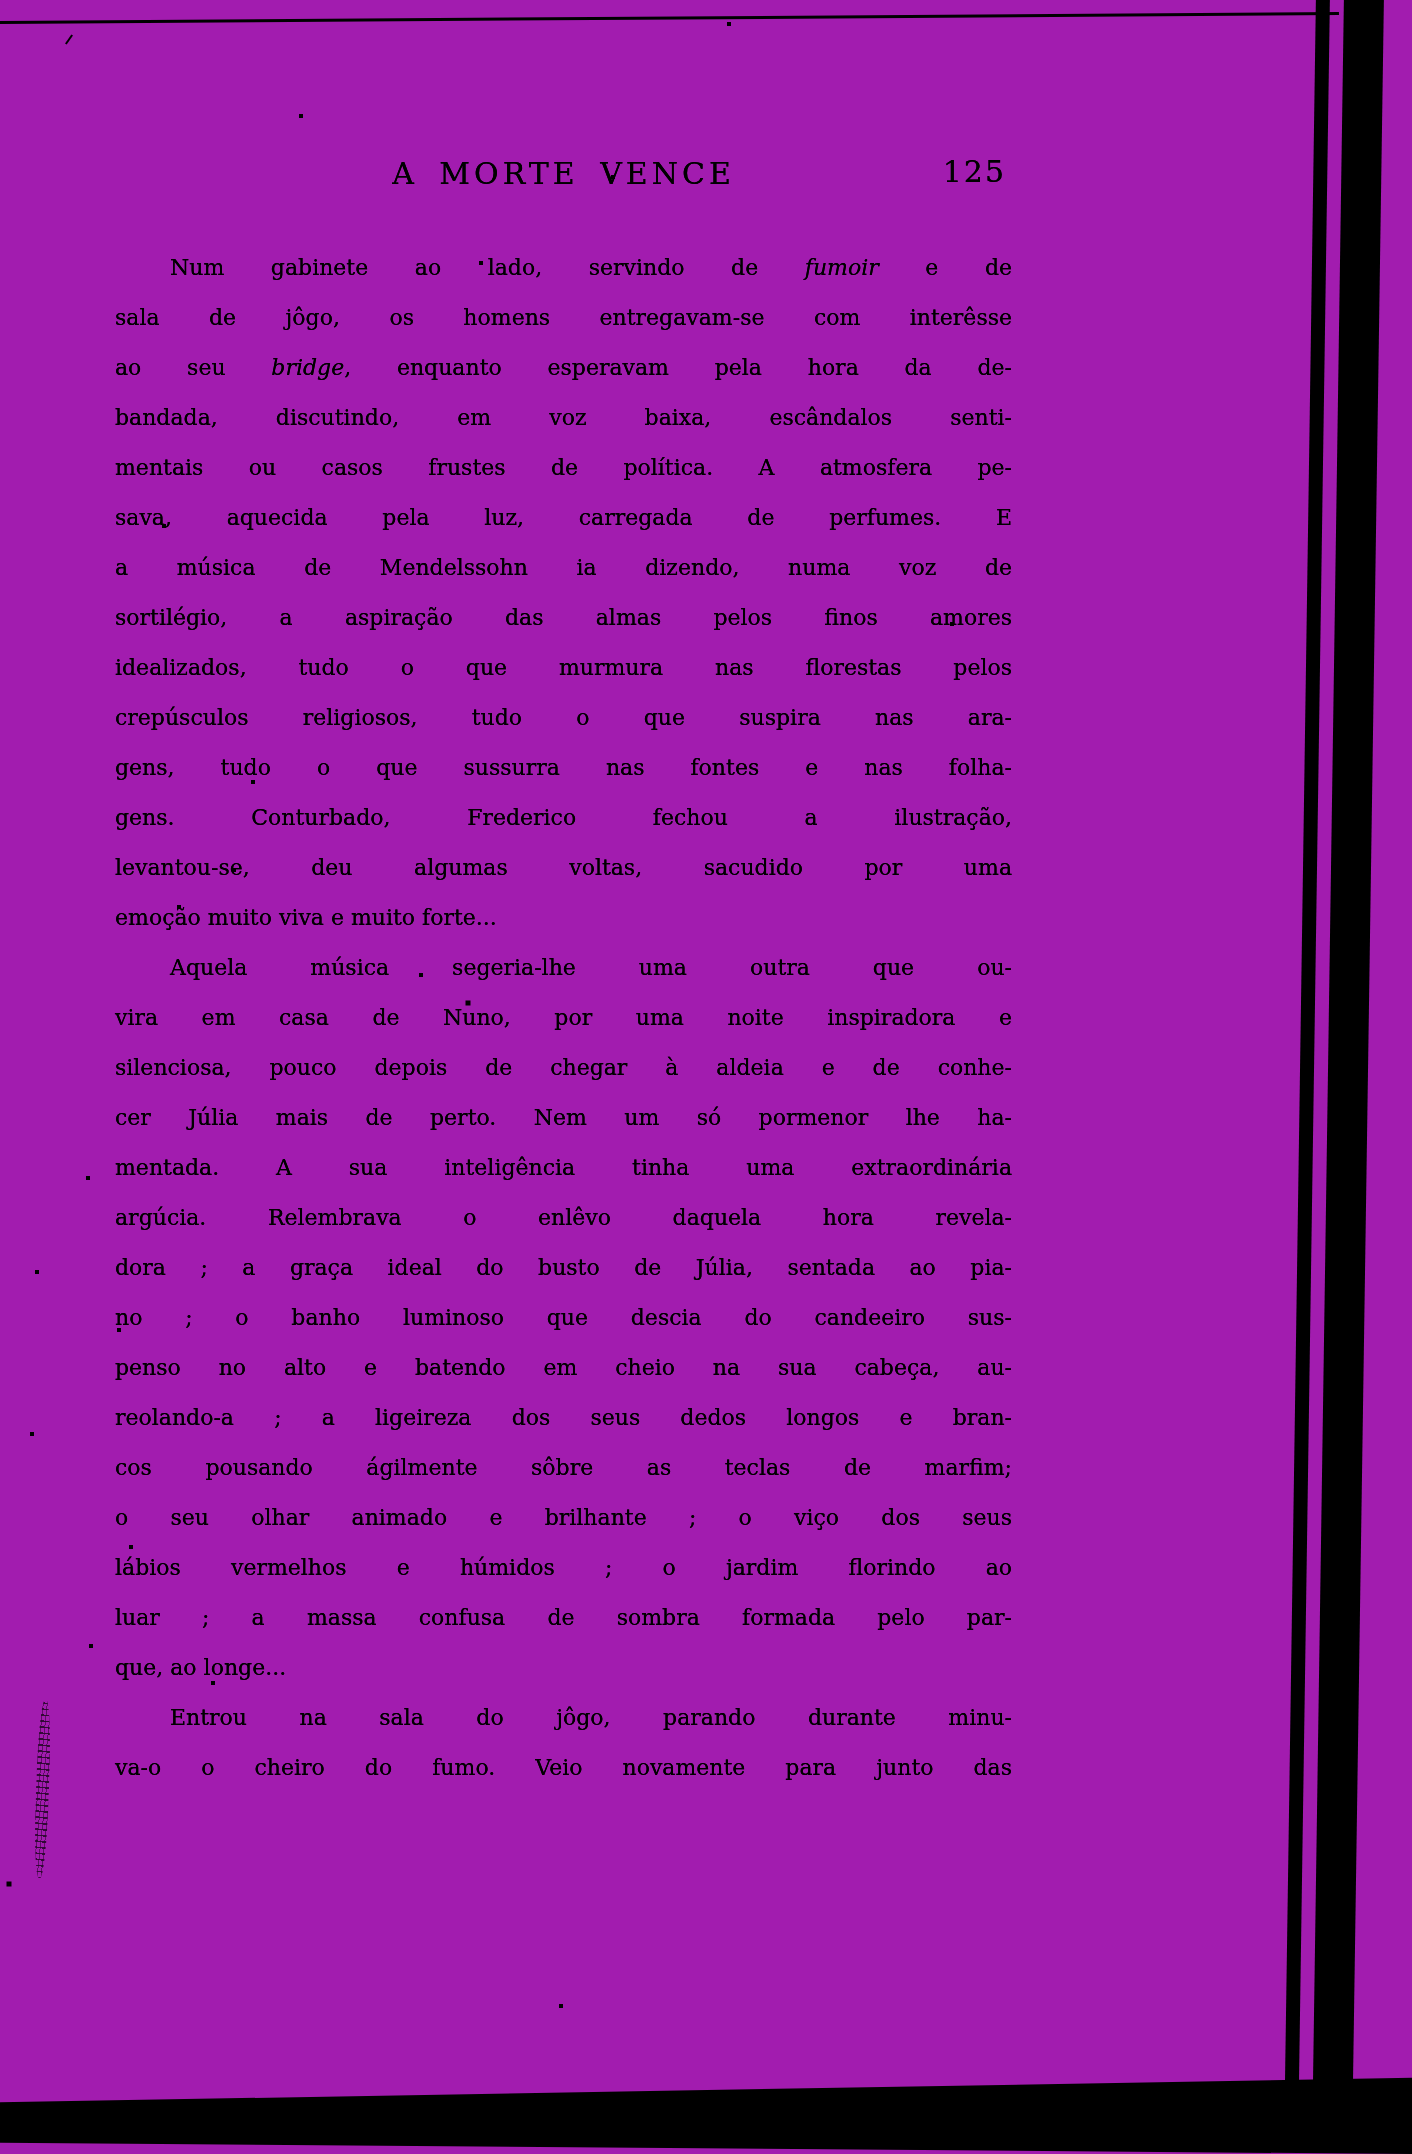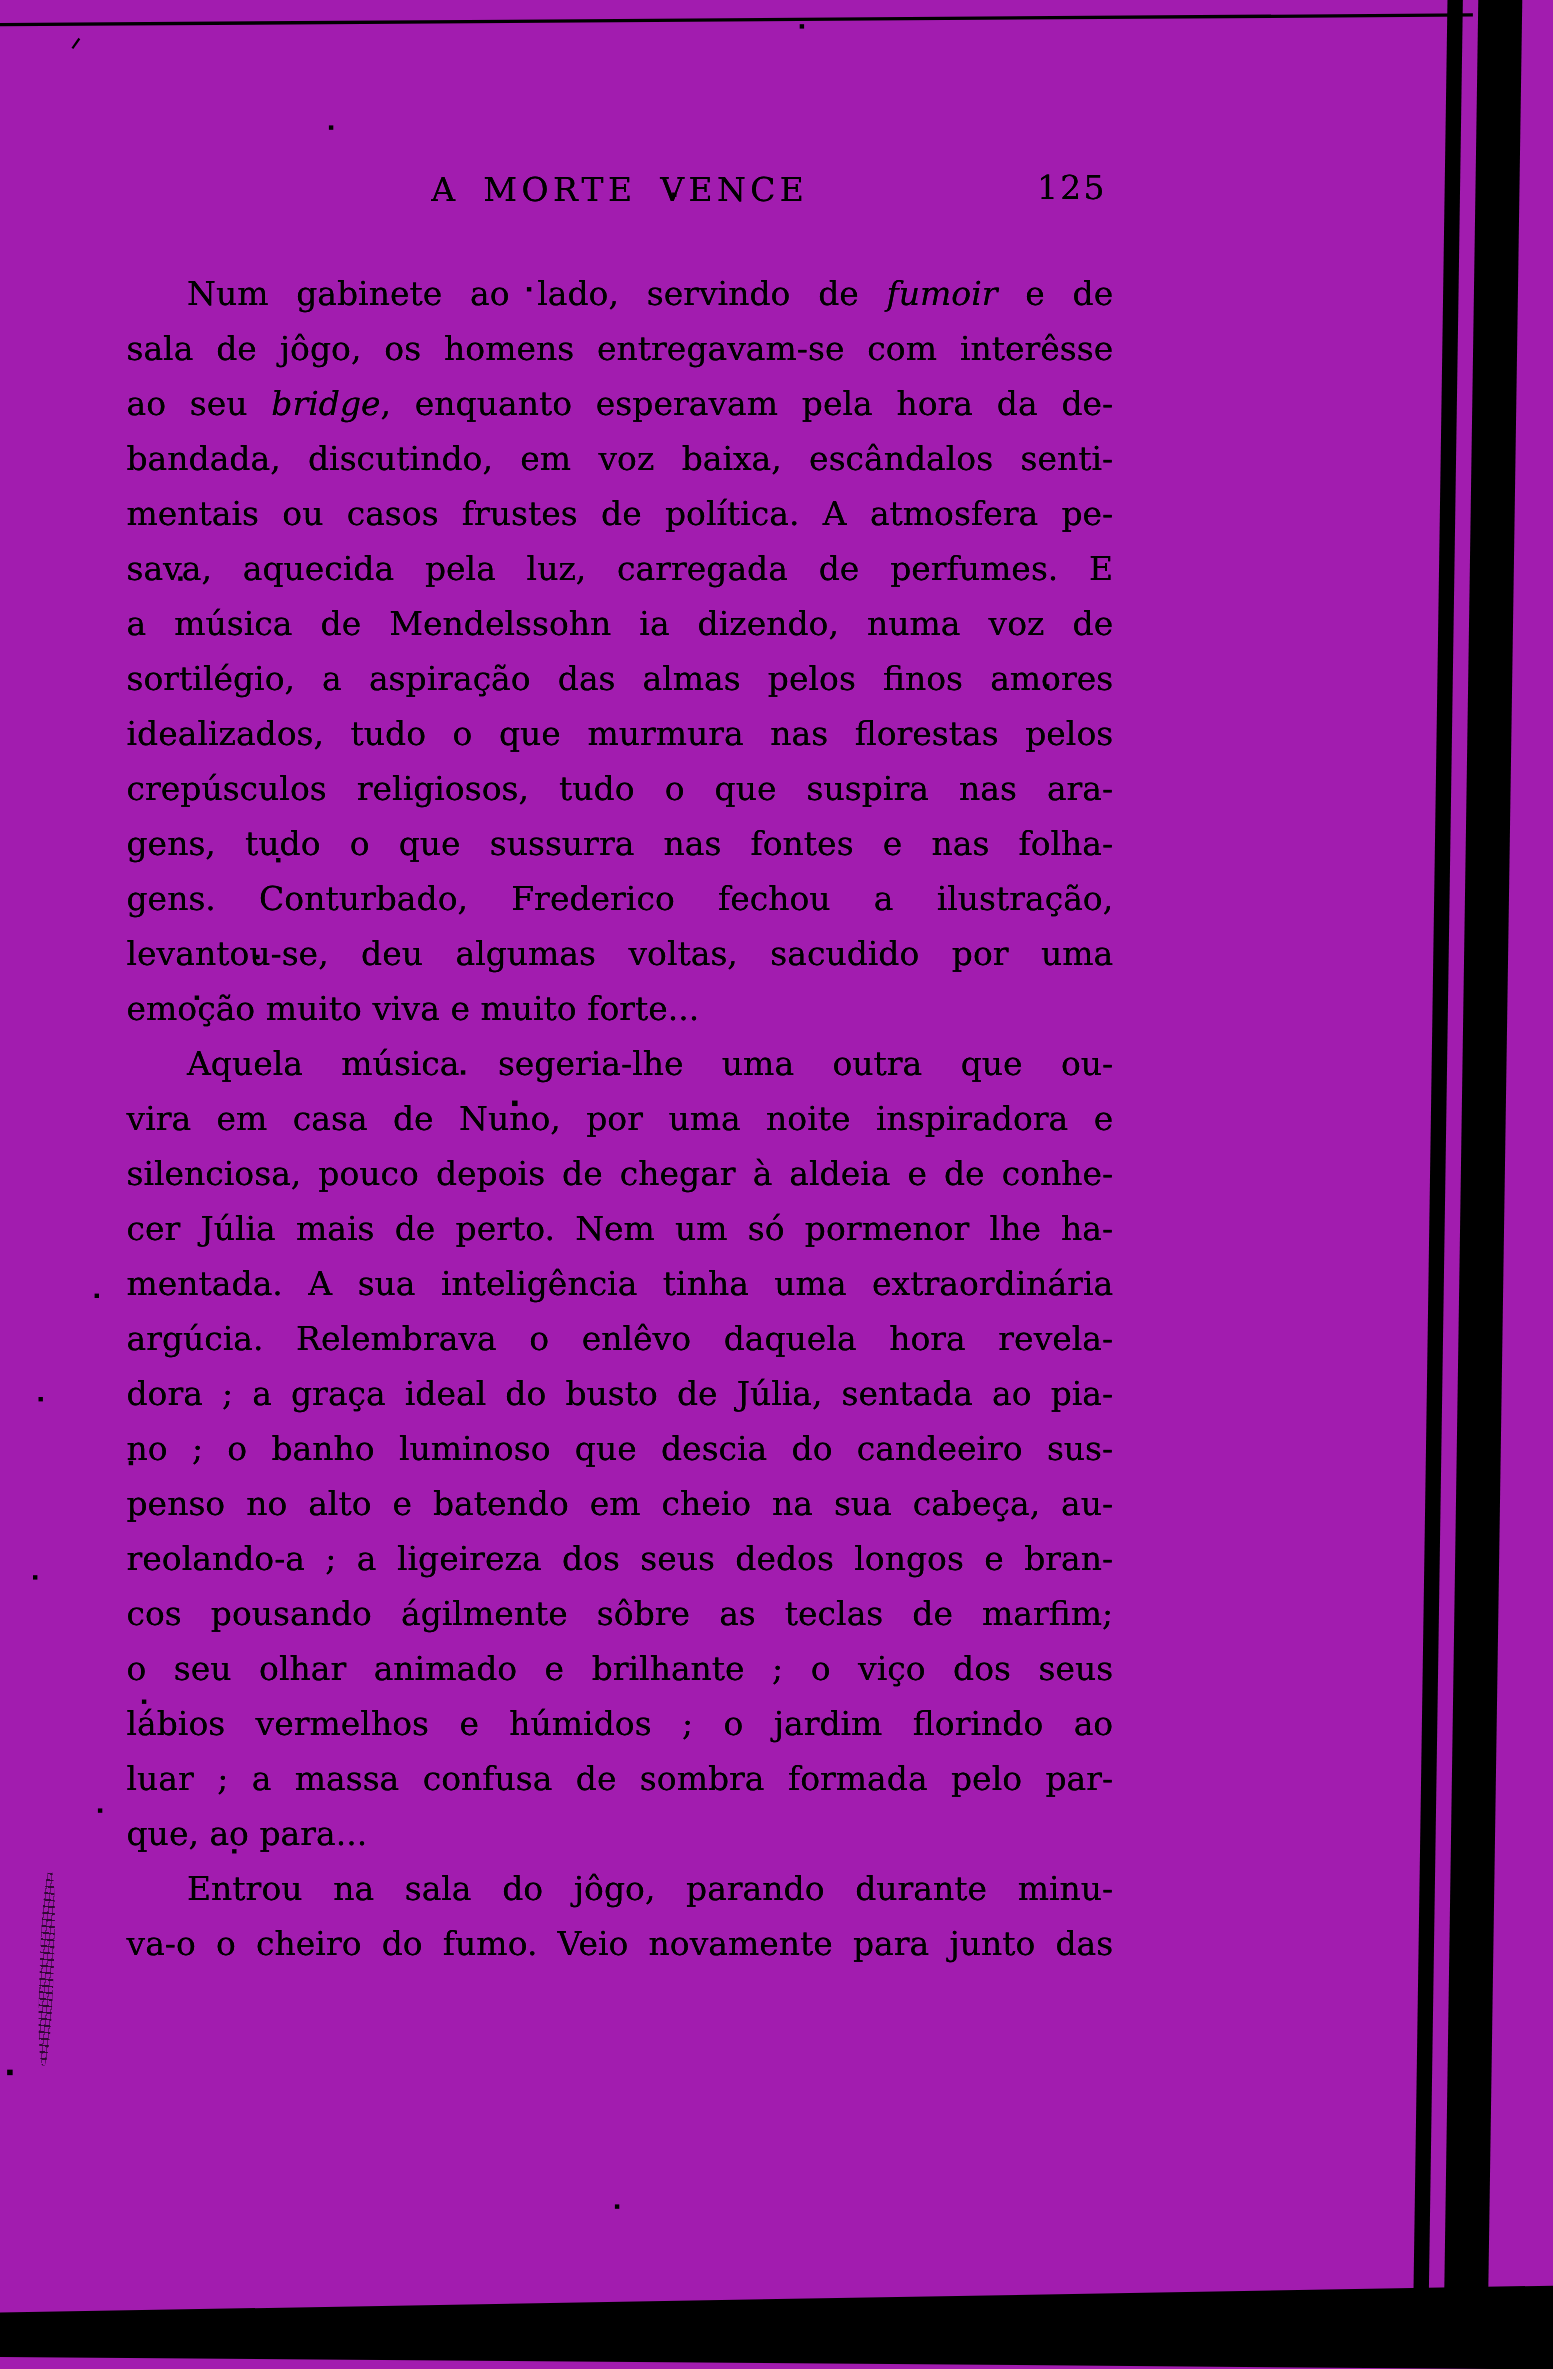--- a/index.html
+++ b/index.html
@@ -16,21 +16,21 @@
     font-size:30px; letter-spacing:4px; word-spacing:8px;
     text-shadow:0 0 0.6px #000;
   }
   .pagenum {
     position:absolute; right:6px; top:-2px; font-size:30px; letter-spacing:2px;
     text-shadow:0 0 0.6px #000;
   }
   
   .bodytext {
     position:absolute; left:115px; top:243px; width:897px;
-    font-size:30px; line-height:50px;
+    font-size:22px; line-height:50px;
     text-shadow:0 0 0.55px #000;
   }
   .line { text-align:justify; text-align-last:left; }
   .line.just { text-align-last:justify; }
   .line.ind { text-indent:55px; }
   .it { font-style:italic; }
   
   .top-edge {
     position:absolute; left:-6px; top:21px; width:1345px; height:3px;
     background:#000; transform:rotate(-0.38deg); transform-origin:left center;
@@ -104,21 +104,21 @@
       <div class="line just"><span>mentada. A sua inteligência tinha uma extraordinária</span></div>
       <div class="line just"><span>argúcia. Relembrava o enlêvo daquela hora revela-</span></div>
       <div class="line just"><span>dora ; a graça ideal do busto de Júlia, sentada ao pia-</span></div>
       <div class="line just"><span>no ; o banho luminoso que descia do candeeiro sus-</span></div>
       <div class="line just"><span>penso no alto e batendo em cheio na sua cabeça, au-</span></div>
       <div class="line just"><span>reolando-a ; a ligeireza dos seus dedos longos e bran-</span></div>
       <div class="line just"><span>cos pousando ágilmente sôbre as teclas de marfim;</span></div>
       <div class="line just"><span>o seu olhar animado e brilhante ; o viço dos seus</span></div>
       <div class="line just"><span>lábios vermelhos e húmidos ; o jardim florindo ao</span></div>
       <div class="line just"><span>luar ; a massa confusa de sombra formada pelo par-</span></div>
-      <div class="line"><span>que, ao para...</span></div>
+      <div class="line"><span>que, ao longe...</span></div>
       <div class="line just ind"><span>Entrou na sala do jôgo, parando durante minu-</span></div>
       <div class="line just"><span>va-o o cheiro do fumo. Veio novamente para junto das</span></div>
     </div>
 
   <div class="right-bars">
     <div class="b1"></div>
     <div class="b2"></div>
   </div>
 
   <div class="bottom-band"></div>

